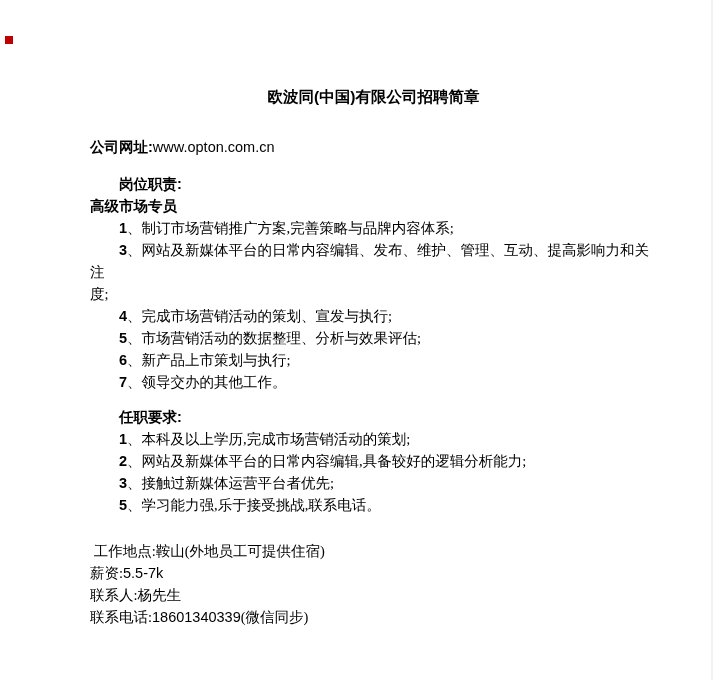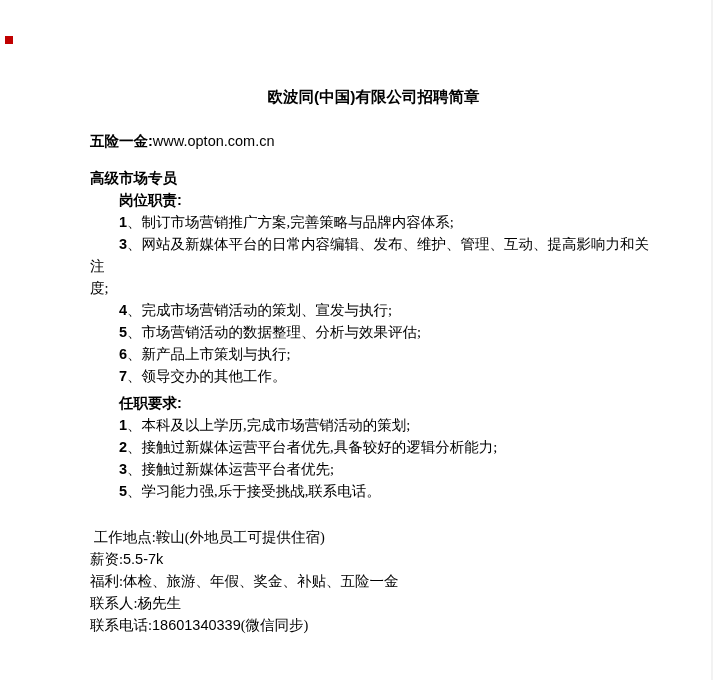--- a/index.html
+++ b/index.html
@@ -14,91 +14,90 @@
   }
   .red-mark {
     position:absolute; left:5px; top:36px; width:8px; height:8px;
   }
   .page-edge {
     position:absolute; right:0; top:0; width:2px; height:100%;
     background:#f2f2f2;
   }
   .content { padding:86px 56px 0 90px; }
   .doc-title {
-    margin:0 0 22px 0; text-align:center;
+    margin:0 0 28px 0; text-align:center;
     font-family:"Liberation Sans","DejaVu Sans",sans-serif;
     font-weight:700; font-size:15.5px; line-height:22px;
   }
   .line { white-space:pre-wrap; }
   .heading {
     font-family:"Liberation Sans","DejaVu Sans",sans-serif;
     font-weight:700;
   }
   .b-sans {
     font-family:"Liberation Sans","DejaVu Sans",sans-serif;
     font-weight:400;
   }
   .num {
     font-family:"Liberation Sans","DejaVu Sans",sans-serif;
     font-weight:700;
   }
   .indent { text-indent:29px; }
   .website { margin-bottom:15px; }
-  .req-heading { margin-top:5px; }
+  .req-heading { margin-top:13px; }
   .info-block { margin-top:24px; }
 </style>
 </head>
 <body>
 
 <div class="page">
   <div class="red-mark" style="background:#c00000;"></div>
   <div class="page-edge"></div>
 
   <div class="content">
 
     <div class="doc-title">欧波同(中国)有限公司招聘简章</div>
 
-    <div class="line website"><span class="heading">五险一金:</span><span class="b-sans">www.opton.com.cn</span></div>
+    <div class="line website"><span class="heading">公司网址:</span><span class="b-sans">www.opton.com.cn</span></div>
+
+    <div class="line heading indent">岗位职责:</div>
 
     <div class="line heading">高级市场专员</div>
-
-    <div class="line heading indent">岗位职责:</div>
 
     <div class="line indent"><span class="num">1</span><span>、制订市场营销推广方案,完善策略与品牌内容体系;</span></div>
 
 
     <div class="line indent"><span class="num">3</span><span>、网站及新媒体平台的日常内容编辑、发布、维护、管理、互动、提高影响力和关注</span></div>
 
     <div class="line">度;</div>
 
     <div class="line indent"><span class="num">4</span><span>、完成市场营销活动的策划、宣发与执行;</span></div>
 
     <div class="line indent"><span class="num">5</span><span>、市场营销活动的数据整理、分析与效果评估;</span></div>
 
     <div class="line indent"><span class="num">6</span><span>、新产品上市策划与执行;</span></div>
 
     <div class="line indent"><span class="num">7</span><span>、领导交办的其他工作。</span></div>
 
     <div class="line heading indent req-heading">任职要求:</div>
 
     <div class="line indent"><span class="num">1</span><span>、本科及以上学历,完成市场营销活动的策划;</span></div>
 
-    <div class="line indent"><span class="num">2</span><span>、接触过新媒体运营平台者优先,具备较好的逻辑分析能力;</span></div>
+    <div class="line indent"><span class="num">2</span><span>、网站及新媒体平台的日常内容编辑,具备较好的逻辑分析能力;</span></div>
 
     <div class="line indent"><span class="num">3</span><span>、接触过新媒体运营平台者优先;</span></div>
 
 
     <div class="line indent"><span class="num">5</span><span>、学习能力强,乐于接受挑战,联系电话。</span></div>
 
     <div class="info-block">
       <div class="line"> 工作地点:鞍山(外地员工可提供住宿)</div>
 
       <div class="line"><span>薪资:</span><span class="b-sans">5.5-7k</span></div>
 
-      <div class="line">福利:体检、旅游、年假、奖金、补贴、五险一金</div>
 
       <div class="line">联系人:杨先生</div>
 
       <div class="line"><span>联系电话:</span><span class="b-sans">18601340339</span><span>(微信同步)</span></div>
     </div>
 
   </div>
 </div>
 
 </body></html>

